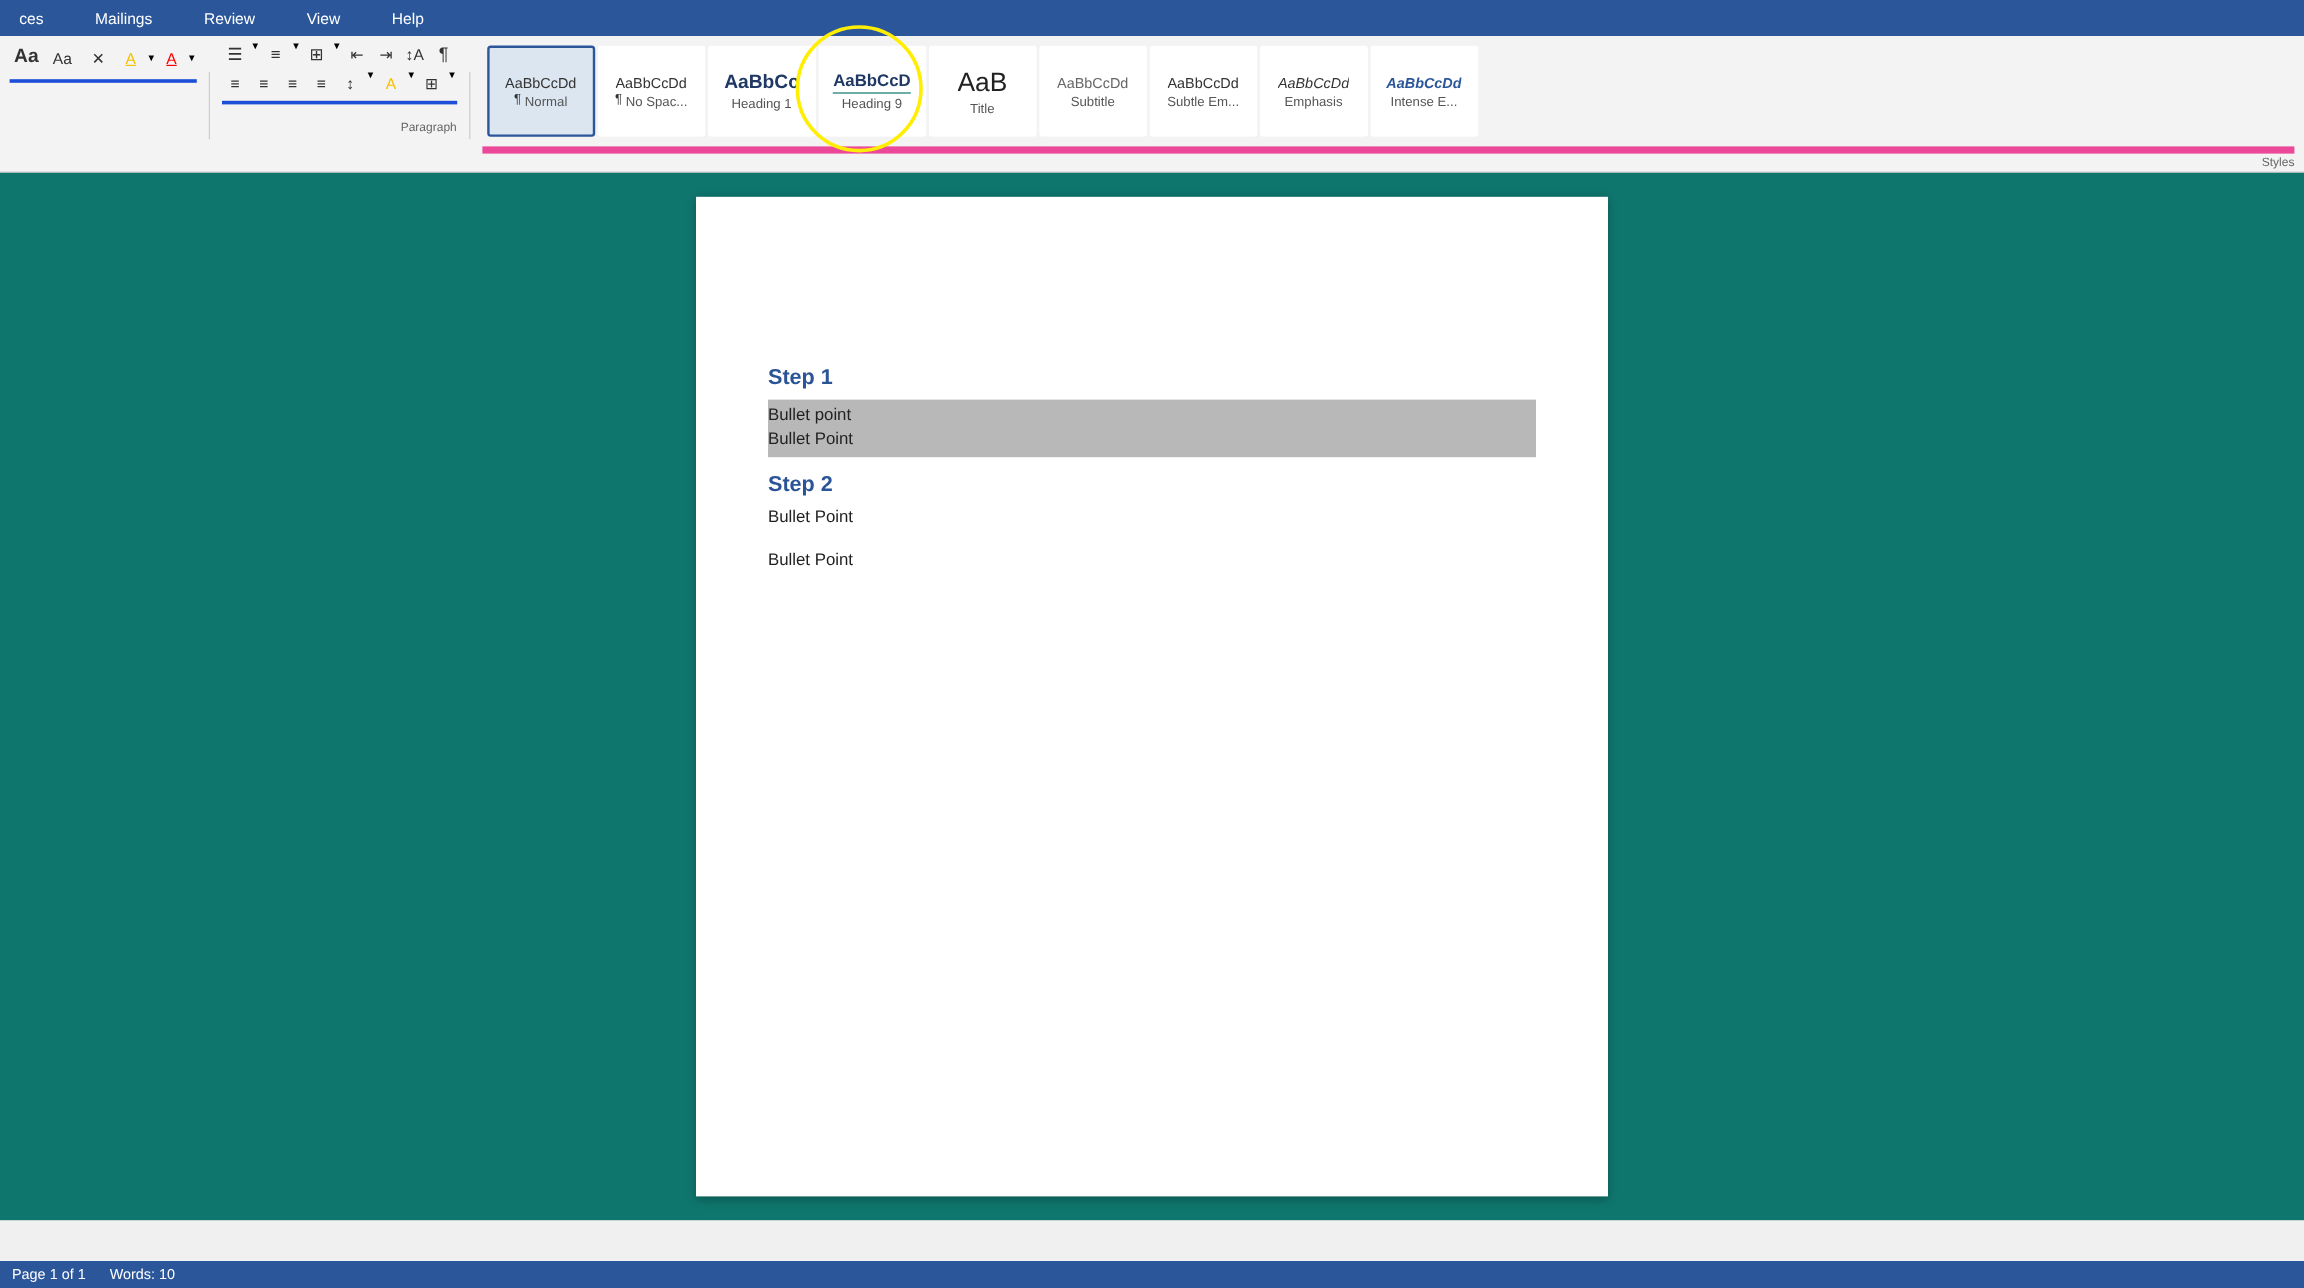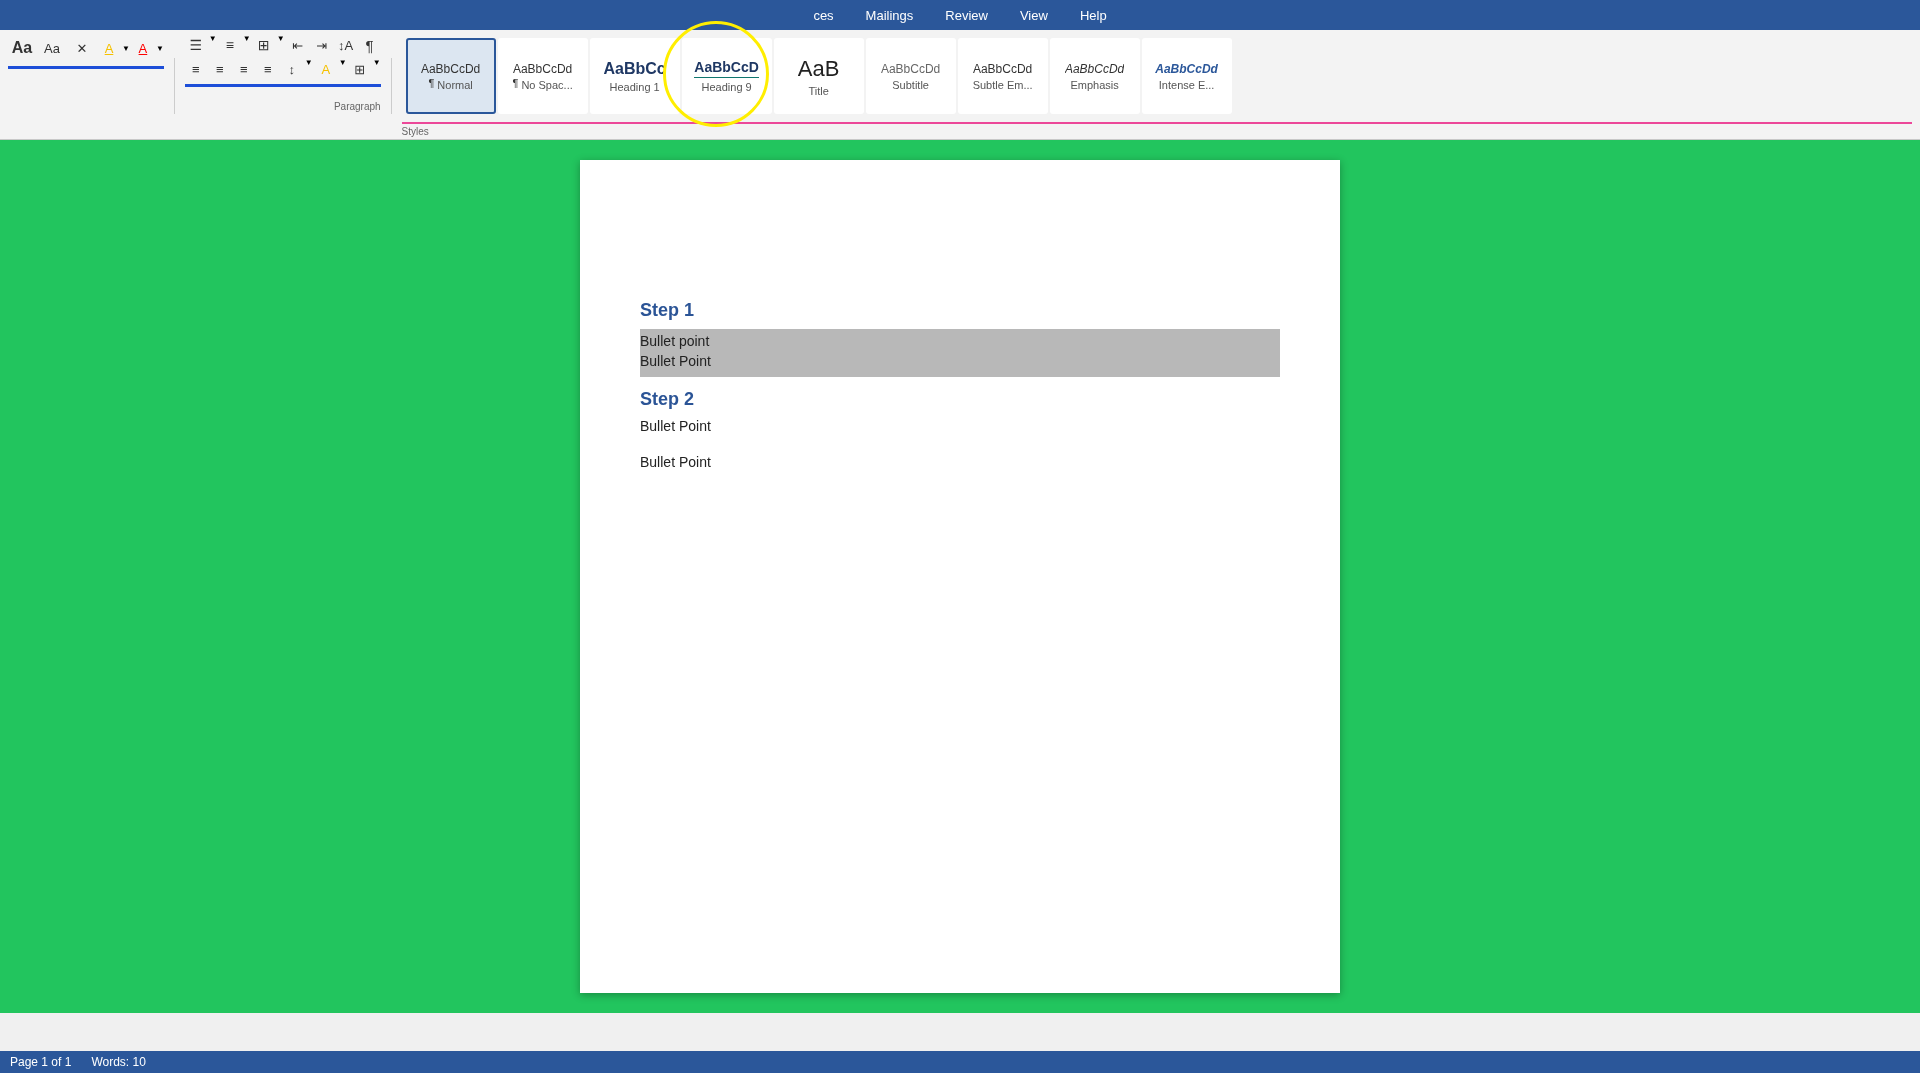--- a/index.html
+++ b/index.html
@@ -6,22 +6,21 @@
     body { font-family: 'Segoe UI', Arial, sans-serif; background: #f0f0f0; font-size: 14px; overflow: hidden; }
 
     
     .menu-bar {
       display: flex;
       align-items: center;
       background: #2b579a;
       color: white;
       height: 30px;
       padding: 0 10px;
-      gap: 20px;
-      justify-content: center;
+      gap: 31px;
     }
     .menu-bar span {
       font-size: 13px;
       cursor: pointer;
       padding: 4px 6px;
     }
 
     .style-item {
       display: flex;
       flex-direction: column;
@@ -61,21 +60,21 @@
     .style-item.heading2 .style-preview { font-size: 14px; font-weight: 600; color: #1f3864; border-bottom: 1px solid #0f766e; padding-bottom: 2px; }
     .style-item.title .style-preview { font-size: 22px; font-weight: 300; color: #222; }
     .style-item.subtitle .style-preview { font-size: 12px; color: #666; }
     .style-item.subtle-em .style-preview { font-size: 12px; color: #333; }
     .style-item.emphasis .style-preview { font-size: 12px; font-style: italic; color: #333; }
     .style-item.intense-em .style-preview { font-size: 12px; font-style: italic; color: #2b579a; font-weight: 600; }
 
     
     .main-content {
       display: flex;
-      background: #22c55e;
+      background: #0f766e;
       height: calc(100vh - 200px);
       overflow: auto;
       justify-content: center;
       padding: 20px 0;
     }
 
     
     .document-page {
       background: white;
       width: 760px;
@@ -324,21 +323,21 @@
           <div class="style-preview">AaBbCcDd</div>
           <div class="style-label">Emphasis</div>
         </div>
 
         <div class="style-item intense-em">
           <div class="style-preview">AaBbCcDd</div>
           <div class="style-label">Intense E...</div>
         </div>
 
       </div>
-      <div class="rgroup-label" style="text-align:left; border-top:2px solid #ec4899; padding-top:2px; font-size:10px; color:#666;">Styles</div>
+      <div class="rgroup-label" style="text-align:right; border-top:6px solid #ec4899; padding-top:2px; font-size:10px; color:#666;">Styles</div>
     </div>
 
   </div>
 </div>
 
 <div class="main-content">
   <div class="document-page">
 
     <div class="doc-step1">Step 1</div>
 

